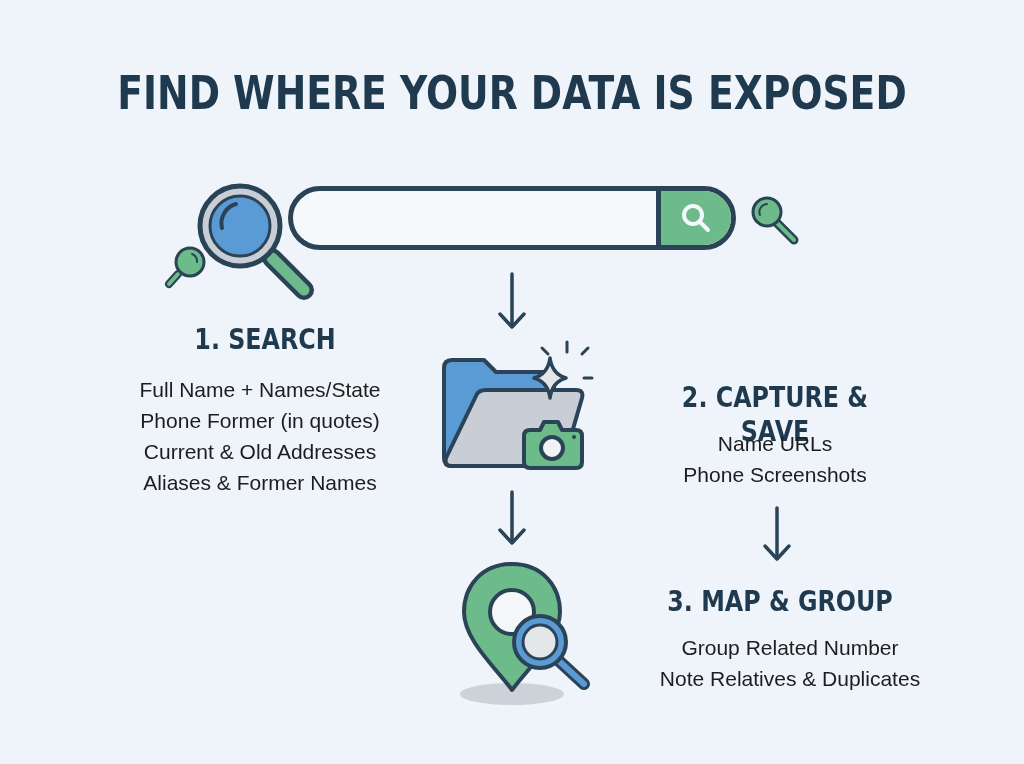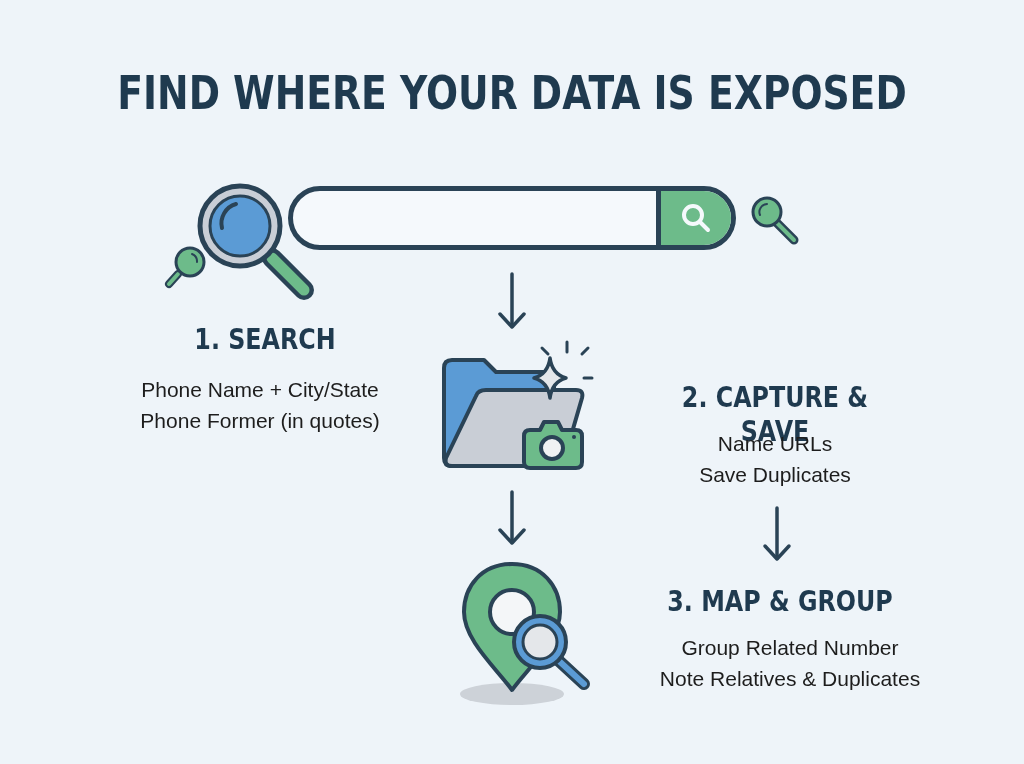--- a/index.html
+++ b/index.html
@@ -75,22 +75,24 @@
   <path d="M14 25 A8 8 0 0 1 21 14" fill="none" stroke="#2a4356" stroke-width="2" stroke-linecap="round"></path>
 </svg>
 
 <svg class="abs" style="left:496px;top:272px" width="32" height="60">
   <line x1="16" y1="2" x2="16" y2="54" stroke="#2a4356" stroke-width="3.5" stroke-linecap="round"></line>
   <polyline points="4,42 16,55 28,42" fill="none" stroke="#2a4356" stroke-width="3.5" stroke-linecap="round" stroke-linejoin="round"></polyline>
 </svg>
 
 <div class="abs heading" style="left:130px;top:322px;width:270px">1. SEARCH</div>
 <div class="abs lines" style="left:90px;top:374px;width:340px">
-  <div>Phone Name + City/State</div>
+  <div>Full Name + Names/State</div>
   <div>Phone Former (in quotes)</div>
+  <div>Current &amp; Old Addresses</div>
+  <div>Aliases &amp; Former Names</div>
 </div>
 
 <svg class="abs" style="left:436px;top:338px" width="160" height="140">
 
   <path d="M8 30 Q8 22 16 22 L48 22 L60 34 L110 34 Q118 34 118 42 L118 120 Q118 128 110 128 L16 128 Q8 128 8 120 Z" fill="#5b9bd5" stroke="#2a4356" stroke-width="4" stroke-linejoin="round"></path>
 
   <path d="M40 58 Q42 52 50 52 L140 52 Q148 52 146 60 L128 122 Q126 128 118 128 L16 128 Q8 128 10 120 Z" fill="#c9ced6" stroke="#2a4356" stroke-width="4" stroke-linejoin="round"></path>
 
   <path d="M114 20 Q116 36 130 40 Q116 44 114 60 Q112 44 98 40 Q112 36 114 20 Z" fill="#e4e7ea" stroke="#2a4356" stroke-width="3.5" stroke-linejoin="round"></path>
   <line x1="131" y1="4" x2="131" y2="14" stroke="#2a4356" stroke-width="3" stroke-linecap="round"></line>
@@ -99,21 +101,21 @@
   <line x1="148" y1="40" x2="156" y2="40" stroke="#2a4356" stroke-width="3" stroke-linecap="round"></line>
 
   <path d="M88 98 Q88 92 94 92 L104 92 L108 84 L122 84 L126 92 L140 92 Q146 92 146 98 L146 124 Q146 130 140 130 L94 130 Q88 130 88 124 Z" fill="#6dbb8a" stroke="#2a4356" stroke-width="4" stroke-linejoin="round"></path>
   <circle cx="116" cy="110" r="11" fill="#f0f2f3" stroke="#2a4356" stroke-width="4"></circle>
   <circle cx="138" cy="99" r="2" fill="#2a4356"></circle>
 </svg>
 
 <div class="abs heading" style="left:620px;top:380px;width:310px">2. CAPTURE &amp; SAVE</div>
 <div class="abs lines" style="left:620px;top:428px;width:310px">
   <div>Name URLs</div>
-  <div>Save Duplicates</div>
+  <div>Phone Screenshots</div>
 </div>
 
 <svg class="abs" style="left:496px;top:490px" width="32" height="58">
   <line x1="16" y1="2" x2="16" y2="52" stroke="#2a4356" stroke-width="3.5" stroke-linecap="round"></line>
   <polyline points="4,40 16,53 28,40" fill="none" stroke="#2a4356" stroke-width="3.5" stroke-linecap="round" stroke-linejoin="round"></polyline>
 </svg>
 
 <svg class="abs" style="left:760px;top:506px" width="34" height="58">
   <line x1="17" y1="2" x2="17" y2="52" stroke="#2a4356" stroke-width="3.5" stroke-linecap="round"></line>
   <polyline points="5,40 17,53 29,40" fill="none" stroke="#2a4356" stroke-width="3.5" stroke-linecap="round" stroke-linejoin="round"></polyline>

